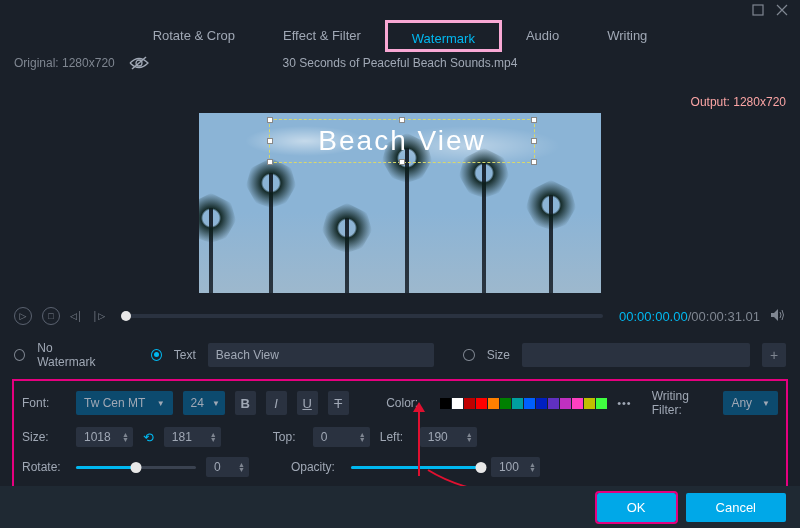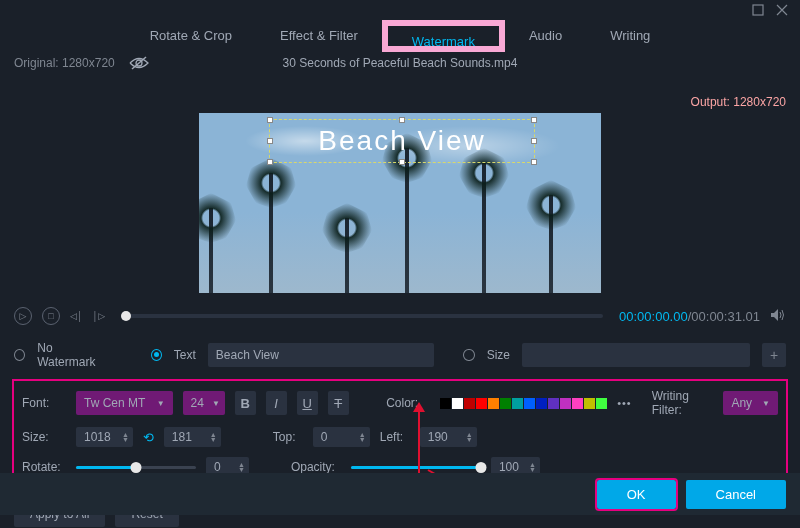--- a/index.html
+++ b/index.html
@@ -1,21 +1,21 @@
 <!DOCTYPE html>
 <html><head>
 <meta charset="utf-8">
 <style>
 * { margin: 0; padding: 0; box-sizing: border-box; font-family: Arial, sans-serif; }
 body { background: #1a2029; color: #a0a8b5; font-size: 12px; width: 800px; height: 528px; overflow: hidden; position: relative; }
 .titlebar { height: 20px; display: flex; justify-content: flex-end; padding: 4px 12px; gap: 12px; }
 .titlebar svg { width: 12px; height: 12px; }
 .tabs { display: flex; justify-content: center; gap: 0; height: 32px; }
 .tab { padding: 8px 24px; color: #a0a8b5; font-size: 13px; cursor: pointer; }
-.tab.active { color: #00b8f0; border: 6px solid #f9a8d4; }
+.tab.active { color: #00b8f0; border: 3px solid #f9a8d4; }
 .infobar { display: flex; padding: 4px 14px; gap: 14px; font-size: 12px; color: #7f8691; position: relative; }
 .infobar .center { position: absolute; left: 50%; transform: translateX(-50%); color: #a0a8b5; }
 .infobar .right { margin-left: auto; color: #fca5a5; margin-top: 39px; }
 .preview { height: 186px; display: flex; justify-content: center; padding: 0 22px 0 22px; }
 .video { width: 402px; height: 180px; background: linear-gradient(#8bb4d6 0%, #8bb4d6 55%, #9db8cd 100%); position: relative; overflow: hidden; }
 .clouds { position: absolute; top: 8px; left: 40px; width: 330px; height: 50px; background: radial-gradient(ellipse 60px 15px at 20% 40%, rgba(255,255,255,0.5), transparent), radial-gradient(ellipse 90px 20px at 70% 50%, rgba(255,255,255,0.4), transparent); }
 .palm { position: absolute; bottom: 0; }
 .palm::before { content: ""; position: absolute; bottom: 0; left: 50%; width: 4px; height: 100%; background: linear-gradient(#1a2530, #2a3540); transform: translateX(-50%); }
 .palm::after { content: ""; position: absolute; top: -15px; left: -25px; width: 50px; height: 50px; background: radial-gradient(circle at 50% 50%, transparent 8px, rgba(10,30,25,0.9) 10px, transparent 25px); clip-path: polygon(50% 0, 90% 20%, 100% 55%, 80% 90%, 50% 100%, 20% 90%, 0 55%, 10% 20%); }
 .p1 { left: 12px; height: 85px; } .p2 { left: 72px; height: 120px; } .p3 { left: 148px; height: 75px; } .p4 { left: 208px; height: 145px; } .p5 { left: 285px; height: 130px; } .p6 { left: 352px; height: 98px; }
@@ -34,37 +34,37 @@
 .radio { width: 12px; height: 12px; border: 1.5px solid #7f8691; border-radius: 50%; display: inline-block; position: relative; }
 .radio.on { border-color: #00b8f0; }
 .radio.on::after { content: ""; position: absolute; top: 2px; left: 2px; width: 5px; height: 5px; background: #00b8f0; border-radius: 50%; }
 .textfield { background: #2a3240; border: none; color: #a0a8b5; padding: 5px 8px; font-size: 12px; border-radius: 2px; }
 .tf-text { width: 244px; } .tf-img { width: 246px; }
 .add-btn { width: 26px; height: 24px; background: #2a3240; color: #7f8691; border-radius: 2px; display: flex; align-items: center; justify-content: center; font-size: 14px; }
 .props { border: 2px solid #e5007f; margin: 2px 12px 8px; padding: 8px 8px 10px; }
 .prow { display: flex; align-items: center; gap: 10px; margin-bottom: 10px; }
 .prow:last-child { margin-bottom: 0; }
 .lbl { font-size: 12px; color: #a0a8b5; min-width: 44px; }
-.dropdown { background: #701a75; padding: 5px 8px; display: flex; align-items: center; gap: 8px; border-radius: 2px; font-size: 12px; }
+.dropdown { background: #0c4a6e; padding: 5px 8px; display: flex; align-items: center; gap: 8px; border-radius: 2px; font-size: 12px; }
 .dd-font { width: 108px; justify-content: space-between; }
 .dd-size { width: 42px; justify-content: space-between; }
 .fmt-btn { width: 24px; height: 24px; background: #2a3240; display: flex; align-items: center; justify-content: center; border-radius: 2px; font-size: 13px; }
 .swatch-row { display: flex; gap: 1px; align-items: center; }
 .swatch { width: 11px; height: 11px; }
 .spinner { background: #2a3240; display: flex; align-items: center; padding: 3px 4px 3px 8px; border-radius: 2px; gap: 8px; }
 .sp-val { min-width: 30px; font-size: 12px; }
 .sp-arrows { display: flex; flex-direction: column; line-height: 5px; font-size: 7px; color: #7f8691; }
 .link-icon { color: #00b8f0; font-size: 13px; }
 .slider { height: 3px; background: #3a4250; position: relative; border-radius: 2px; }
 .slider-fill { position: absolute; left: 0; top: 0; height: 100%; background: #00b8f0; border-radius: 2px; }
 .slider-thumb { position: absolute; top: -4px; width: 11px; height: 11px; background: #e8e8e8; border-radius: 50%; transform: translateX(-50%); }
 .sl-rotate { width: 120px; } .sl-opacity { width: 130px; }
 .btns-row { display: flex; gap: 10px; padding: 4px 14px; }
 .btn { background: #2a3240; color: #a0a8b5; padding: 6px 16px; border-radius: 2px; font-size: 12px; }
-.footer { position: absolute; bottom: 13px; left: 0; right: 0; height: 42px; background: #1f2933; display: flex; align-items: center; justify-content: flex-end; gap: 10px; padding: 0 14px; }
+.footer { position: absolute; bottom: 0; left: 0; right: 0; height: 42px; background: #1f2933; display: flex; align-items: center; justify-content: flex-end; gap: 10px; padding: 0 14px; }
 .btn-primary { background: #00a8e8; color: #fff; padding: 7px 30px; border-radius: 2px; font-size: 13px; }
 .btn-primary.highlight { outline: 2px solid #e5007f; }
 .arrow-line { position: absolute; left: 418px; top: 408px; width: 2px; height: 68px; background: #e01030; }
 .arrow-head { position: absolute; left: 413px; top: 402px; width: 0; height: 0; border-left: 6px solid transparent; border-right: 6px solid transparent; border-bottom: 10px solid #e01030; }
 .arrow2 { position: absolute; left: 426px; top: 468px; width: 188px; height: 40px; }
 .arrow2 svg { width: 100%; height: 100%; }
 .caret { font-size: 8px; }
 .more { color: #a0a8b5; font-size: 11px; letter-spacing: 1px; }
 </style>
 </head>

